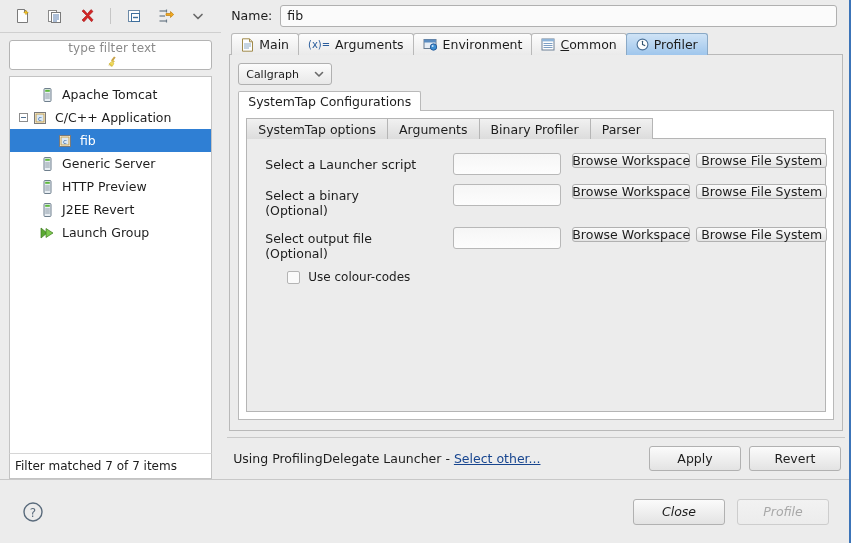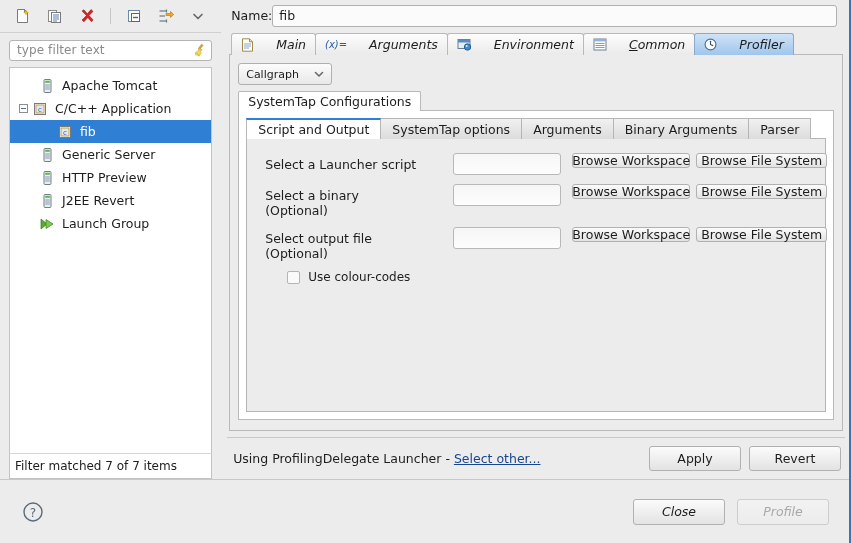--- a/index.html
+++ b/index.html
@@ -62,28 +62,29 @@
   }
   .tb-sep {
     width: 1px; height: 16px;
     background: #c6c6c6;
     margin: 0 2px;
   }
   .filter-wrap {
     padding: 7px 9px 6px 9px;
   }
   .filter-box {
-    height: 21px;
+    height: 30px;
     border: 1px solid #b4b4b4;
     border-radius: 3px;
     background: #fff;
     display: flex;
     align-items: center;
     padding: 0 4px 1px 7px;
     box-sizing: border-box;
+    flex-direction: column;
   }
   .filter-text {
     flex: 1 1 auto;
     color: #8a8a8a;
     font-size: 12px;
     letter-spacing: .1px;
   }
   .tree-wrap {
     flex: 1 1 auto;
     margin: 0 9px 0 9px;
@@ -154,21 +155,21 @@
     min-width: 0;
     display: flex;
     flex-direction: column;
     padding: 0 6px 0 6px;
     box-sizing: border-box;
   }
   .name-row {
     display: flex;
     align-items: center;
     height: 30px;
-    gap: 0;
+    gap: 8px;
     padding: 4px 8px 3px 4px;
     box-sizing: border-box;
   }
   .name-label { font-size: 12.5px; }
   .name-input {
     flex: 1 1 auto;
     height: 22px;
     border: 1px solid #b0b0b0;
     border-radius: 3px;
     background: #fbfbfb;
@@ -192,32 +193,31 @@
     align-items: flex-end;
     height: 23px;
     padding-left: 2px;
     position: relative;
     z-index: 2;
   }
   .tab {
     height: 22px;
     display: flex;
     align-items: center;
-    gap: 22px;
+    gap: 5px;
     padding: 0 9px;
     border: 1px solid #b9b9b9;
     border-bottom: none;
     border-radius: 3px 3px 0 0;
     background: linear-gradient(#fdfdfd, #eaeaea);
     font-size: 12.5px;
     margin-right: -1px;
     box-sizing: border-box;
     cursor: default;
     white-space: nowrap;
-    font-style: italic;
   }
   .tab.active {
     background: linear-gradient(#cfe3f6, #9fc6ec);
     border-color: #8aa9c6;
     position: relative;
     z-index: 3;
   }
   .tab .u { text-decoration: underline; }
   .folder-body {
     flex: 1 1 auto;
@@ -679,24 +679,23 @@
           </div>
 
           <div class="inner-folder">
             <div class="inner-tabbar">
               <div class="inner-tab">SystemTap Configurations</div>
             </div>
 
             <div class="inner-body">
 
               <div class="sub-tabbar">
-                <div class="sub-tab active">Script and Output</div>
                 <div class="sub-tab">SystemTap options</div>
                 <div class="sub-tab">Arguments</div>
-                <div class="sub-tab">Binary Arguments</div>
+                <div class="sub-tab">Binary Profiler</div>
                 <div class="sub-tab">Parser</div>
               </div>
 
               <div class="sub-body">
 
                 <div class="form-row">
                   <div class="form-label">
                     <span>Select a Launcher script</span>
                   </div>
                   <div class="form-input"></div>

